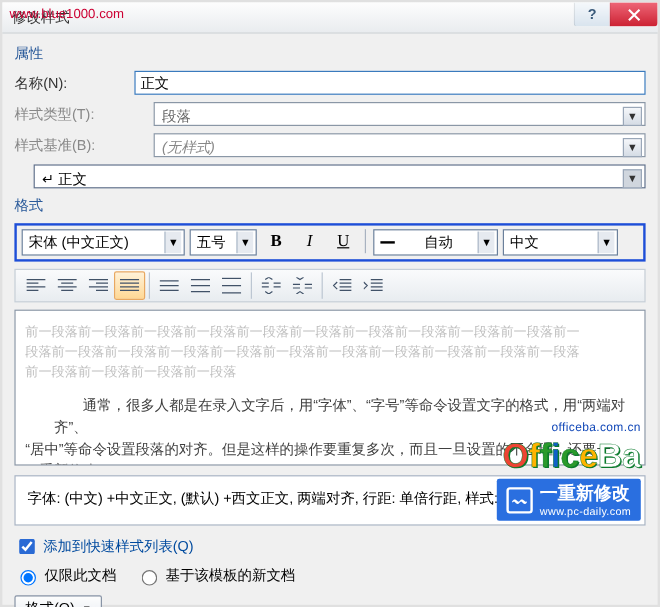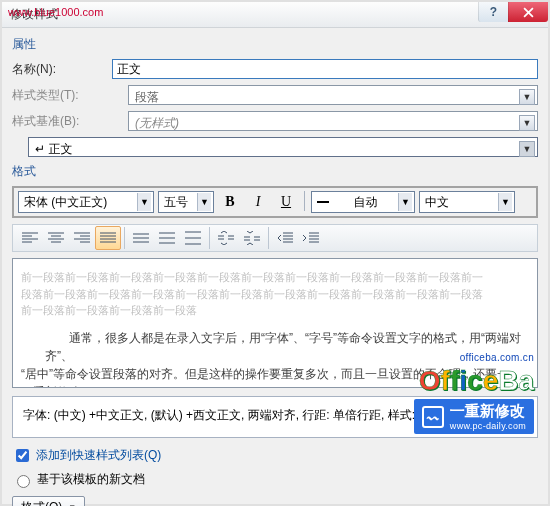--- a/index.html
+++ b/index.html
@@ -15,21 +15,21 @@
 .body { padding: 6px 10px 6px 10px; }
 .section-label { color: #2a5a9a; margin: 2px 0 6px 0; font-size: 12px; }
 .form-row { display: flex; align-items: center; margin-bottom: 6px; }
 .form-row .lbl { width: 100px; color: #333; font-size: 12px; }
 .form-row.disabled .lbl { color: #888; }
 .field-input { flex: 1; height: 20px; border: 1px solid #3a7abd; background: #fff; padding: 0 4px; font-size: 12px; }
 .field-select { flex: 1; height: 20px; border: 1px solid #8a97a6; background: #fff; display: flex; align-items: center; justify-content: space-between; padding: 4px 2px 0 6px; font-size: 12px; color: #666; margin-left: 16px; }
 .field-select.enabled { color: #000; border-color: #60708a;}
 .dd-btn { width: 16px; height: 16px; background: linear-gradient(#f5f7fa,#d5dce5); border: 1px solid #9aa7b8; display: flex; align-items: center; justify-content: center; font-size: 9px; color: #333;}
 .dd-btn.dark { background: #d0d6de; }
-.redbox { border: 2px solid #a3a3a3; padding: 3px 4px; margin: 0 0 6px 0; display: flex; align-items: flex-start; gap: 4px; background: #f0f0f0;}
+.redbox { border: 2px solid #1d4ed8; padding: 3px 4px; margin: 0 0 6px 0; display: flex; align-items: flex-start; gap: 4px; background: #f0f0f0;}
 .combo { display: flex; align-items: center; height: 22px; border: 1px solid #6b809b; background: #fff; font-size: 12px; padding: 0 2px 0 5px; gap: 4px;}
 .combo .caret { width: 14px; height: 18px; background: #e6eaf0; display:flex; align-items:center; justify-content:center; font-size:9px; border-left:1px solid #adb9c9;}
 .tbtn { width: 24px; height: 22px; display: flex; align-items: center; justify-content: center; border: 1px solid transparent; font-family: "Times New Roman", serif; font-size: 14px; }
 .tbtn.b { font-weight: bold; }
 .tbtn.i { font-style: italic; }
 .tbtn.u { text-decoration: underline; }
 .sep { width: 1px; height: 20px; background: #a8b2c0; margin: 0 2px; }
 .toolbar2 { display: flex; align-items: center; height: 28px; padding: 0 4px; gap: 0; border: 1px solid #c6cfd8; background: linear-gradient(#fafbfc,#e8ecf0); margin-bottom: 6px;}
 .tb2btn { width: 26px; height: 24px; display: flex; align-items: center; justify-content: center; font-size: 13px; color: #415268;}
 .tb2btn.on { border: 1px solid #e9a860; background: linear-gradient(#fff2d9,#ffd894); border-radius: 2px;}
@@ -218,20 +218,24 @@
       </div>
     </div>
 
     <div class="bottom-opts">
       <label class="chk">
         <input type="checkbox" checked="" style="">
         <span>添加到快速样式列表(Q)</span>
       </label>
       <div class="radios">
         <label>
+          <input type="radio" name="scope" checked="" style="">
+          <span>仅限此文档</span>
+        </label>
+        <label>
           <input type="radio" name="scope" style="">
           <span>基于该模板的新文档</span>
         </label>
       </div>
       <div class="fmt-btn">
         <span>格式(O)</span>
         <span class="caret2">▼</span>
       </div>
     </div>
   </div>

